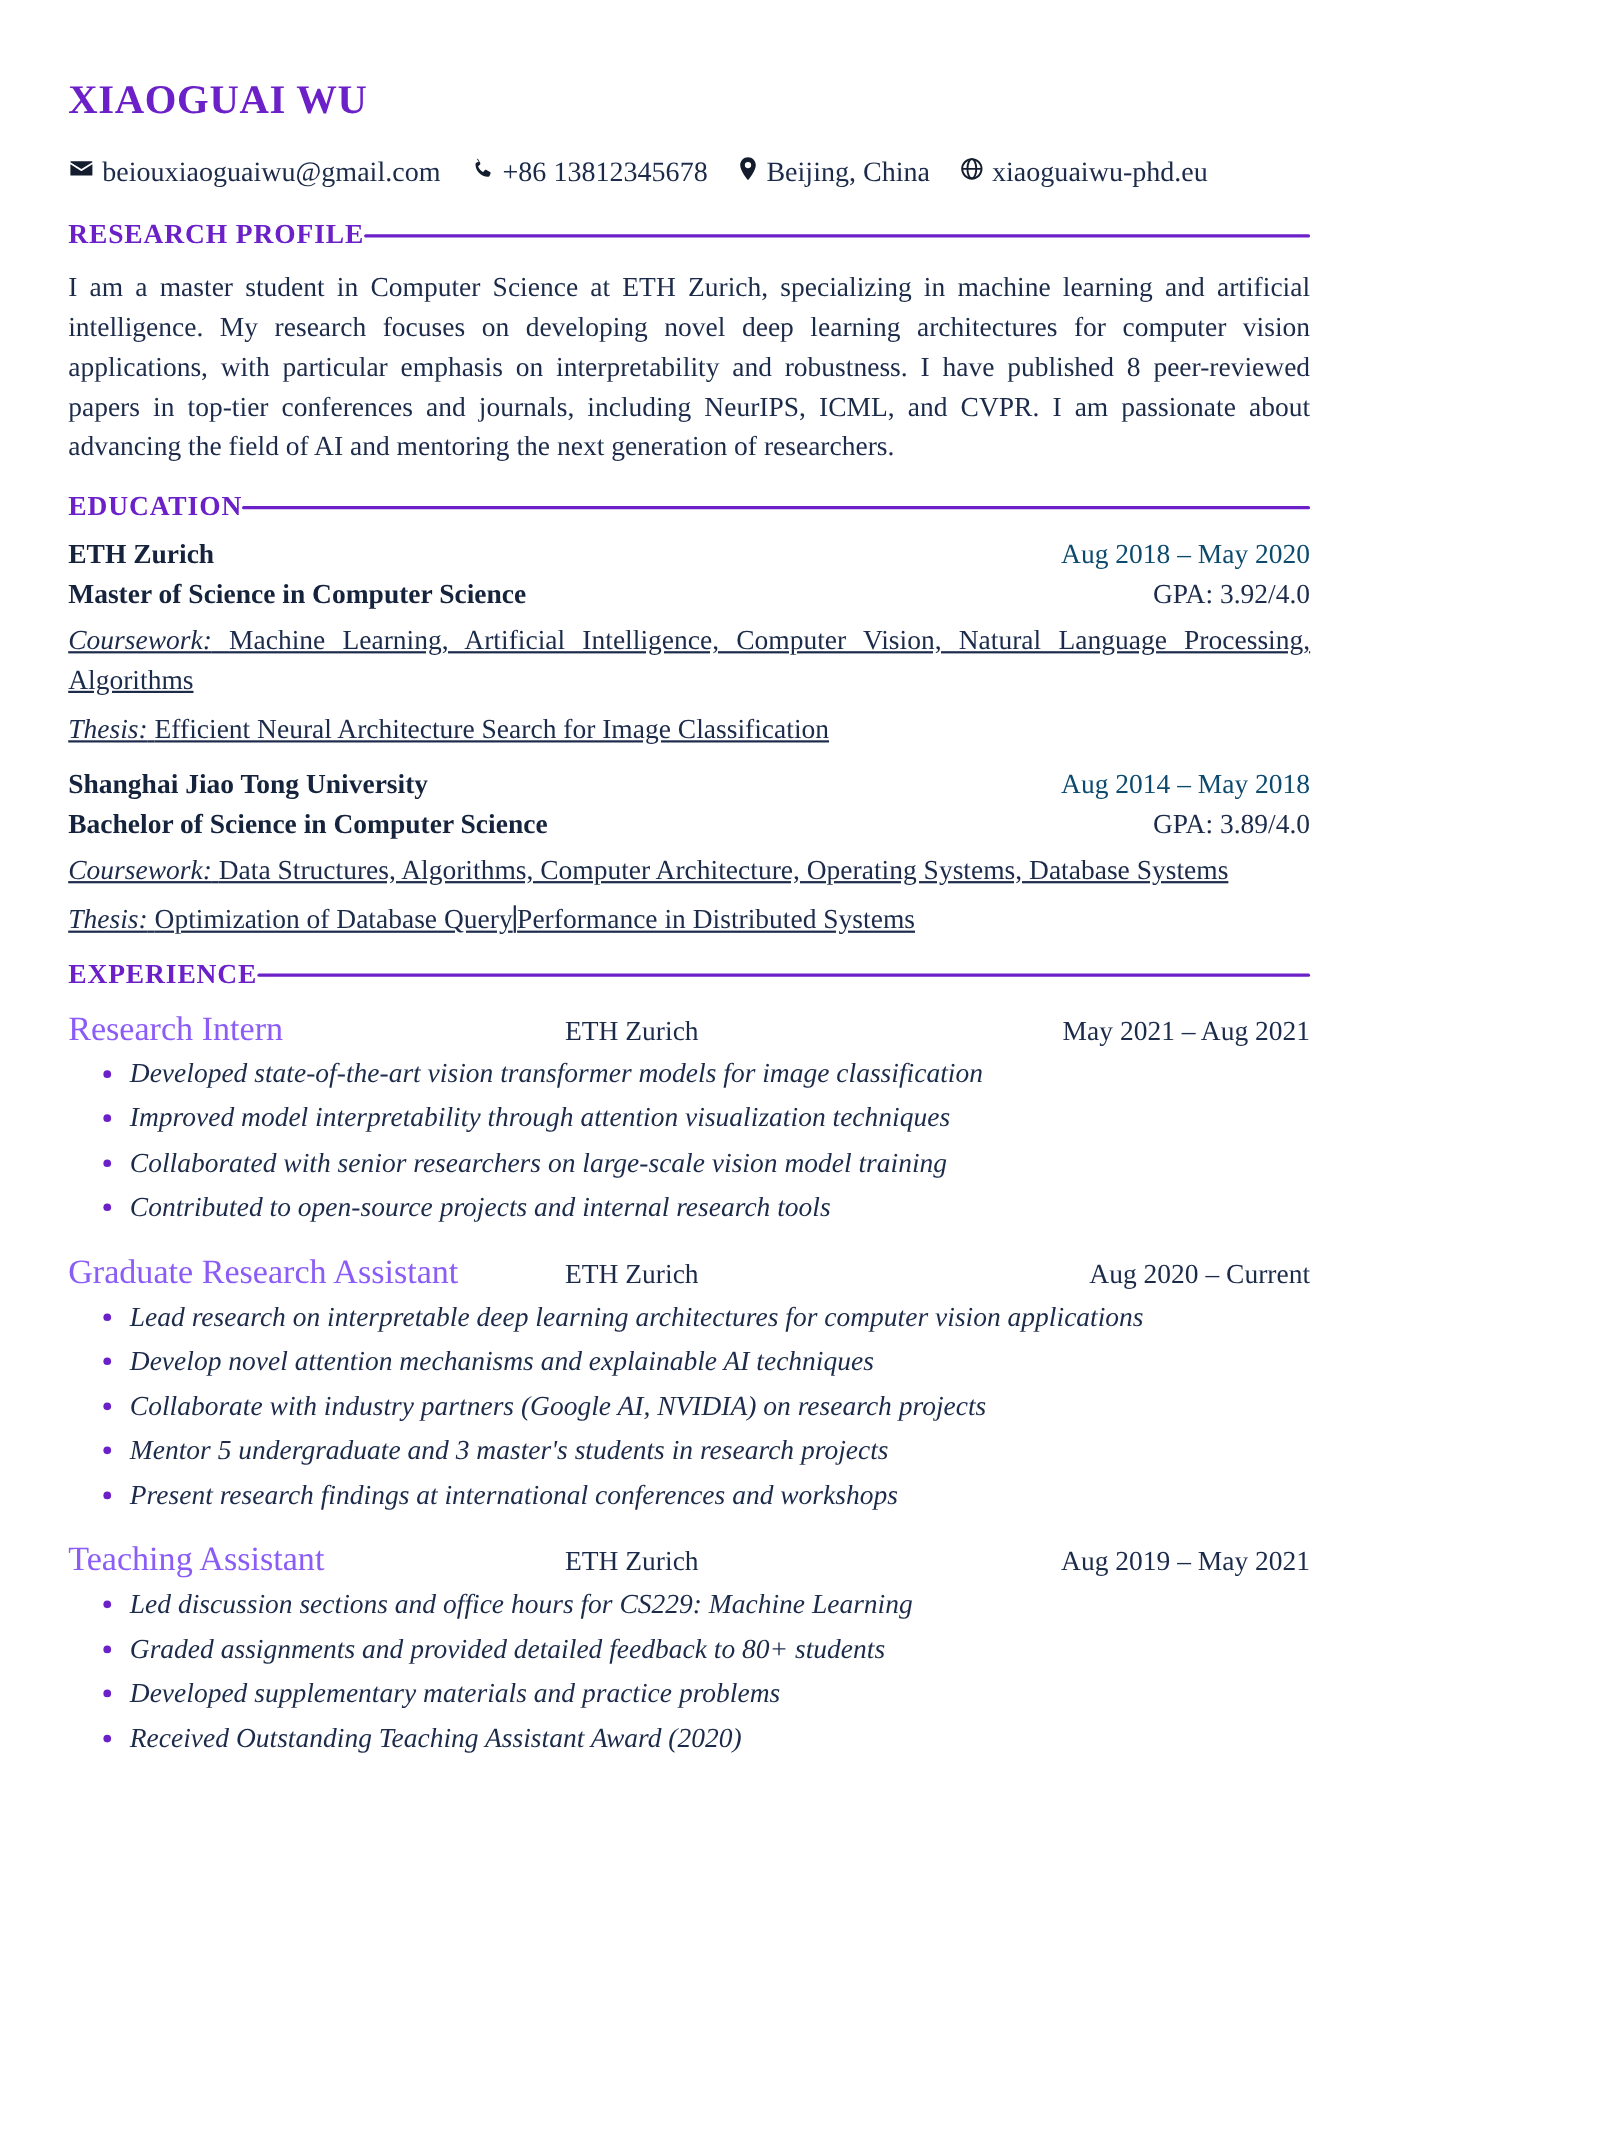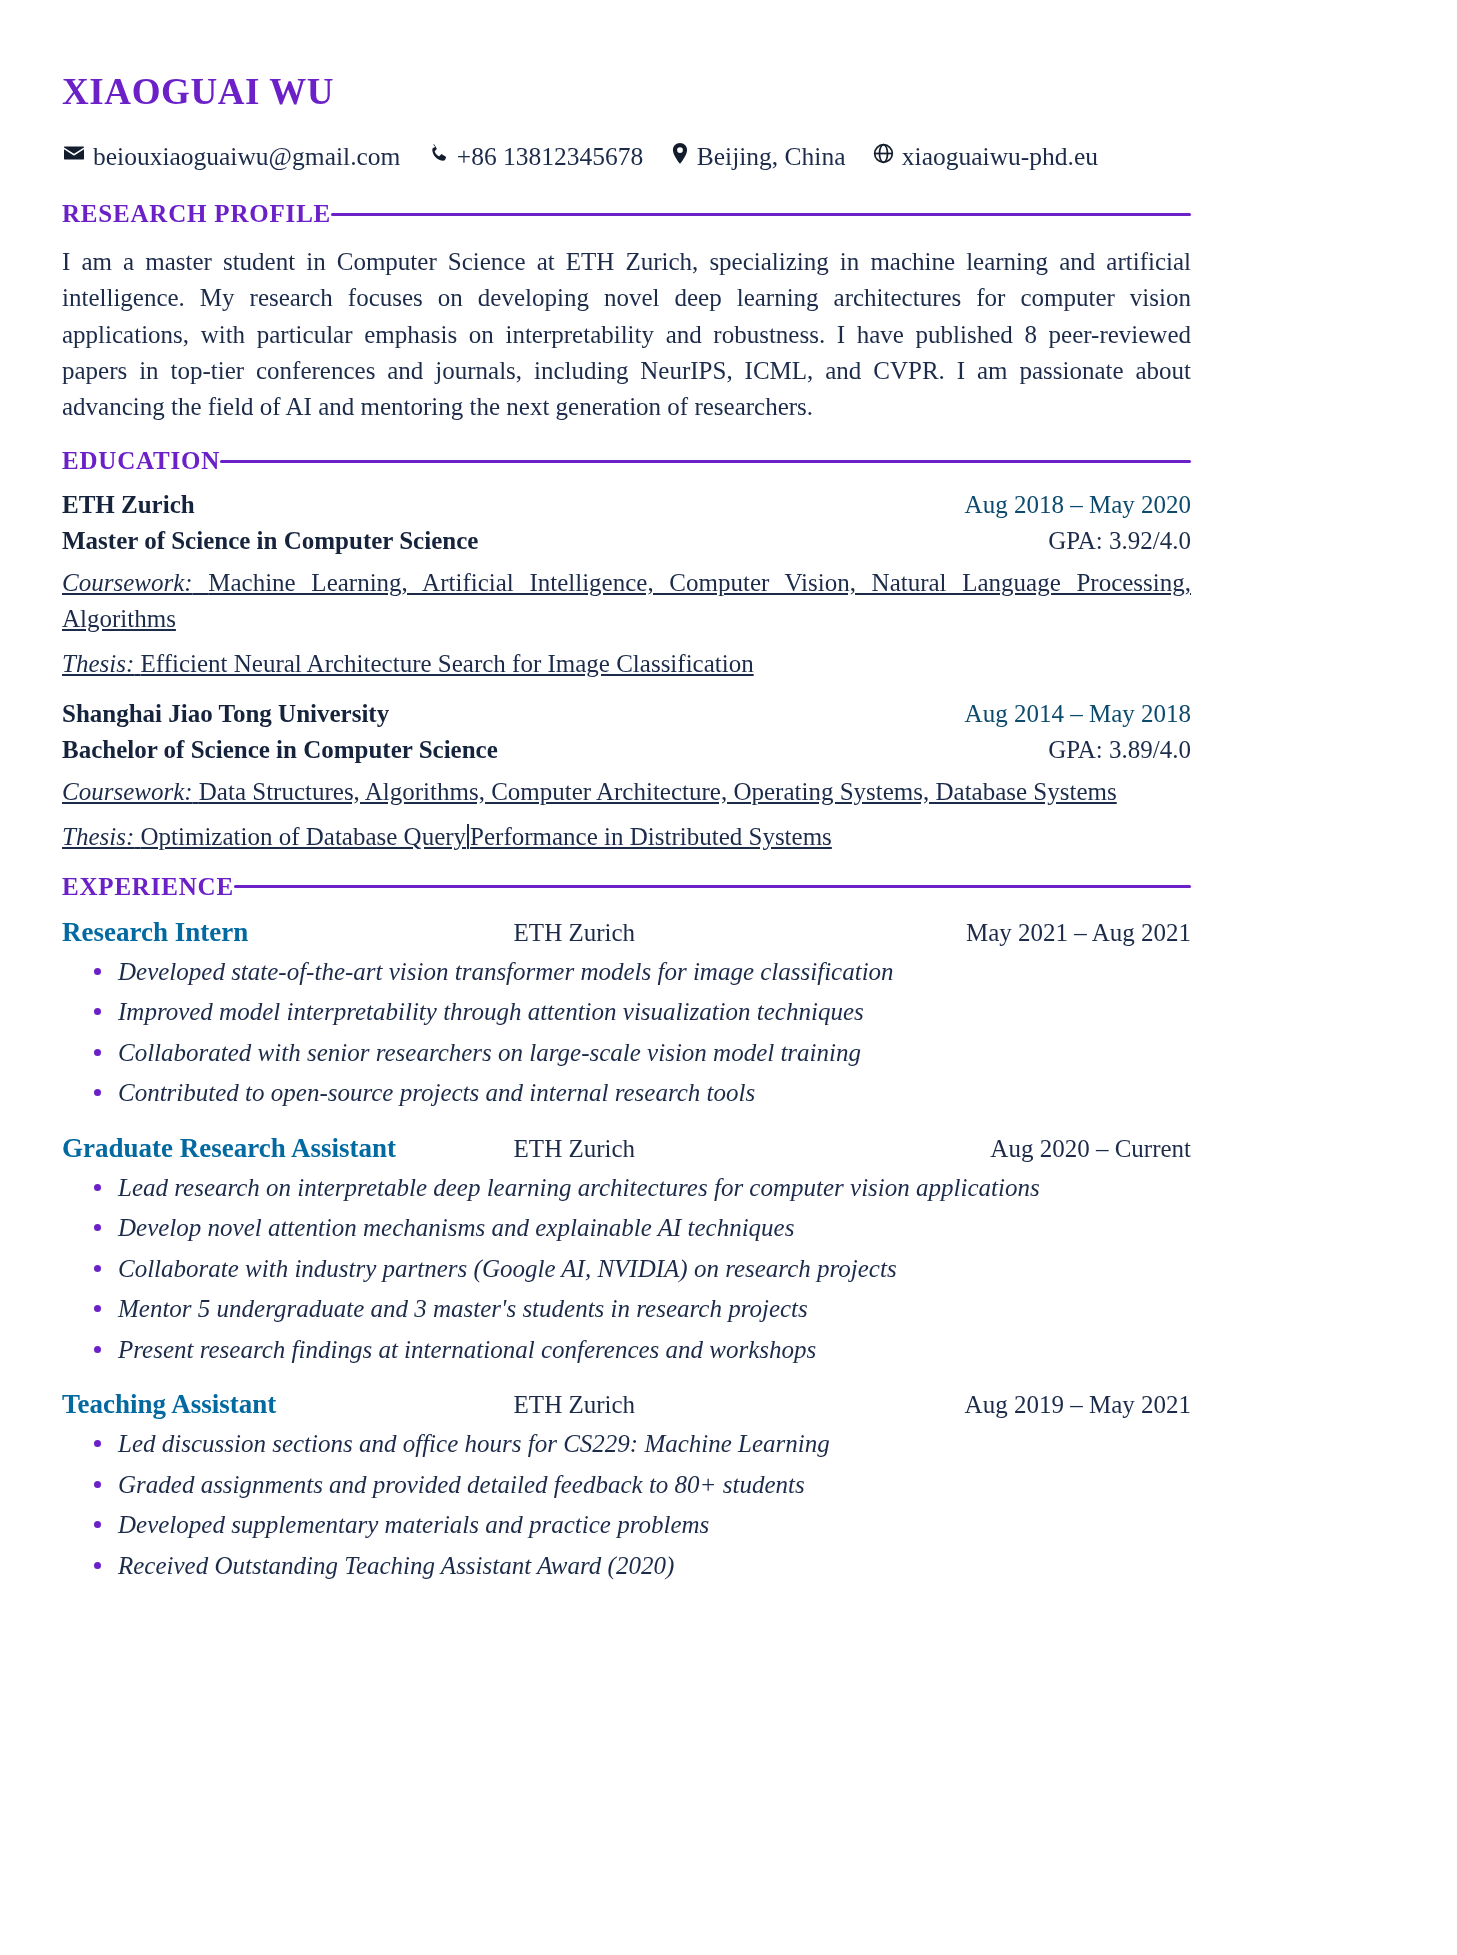--- a/index.html
+++ b/index.html
@@ -133,23 +133,23 @@
   }
 
   
   .exp-entry { margin-bottom: 22px; }
   .row-3col {
     display: flex;
     align-items: baseline;
     margin-bottom: 6px;
   }
   .job-title {
-    font-size: 27px;
-    font-weight: bold;
-    color: #0369a1;
+    font-size: 31px;
+    font-weight: normal;
+    color: #8b5cf6;
     flex: 0 0 40%;
   }
   .job-org {
     font-size: 25px;
     color: #1c2b4a;
     flex: 0 0 28%;
     text-align: left;
   }
   .job-dates {
     font-size: 25px;

